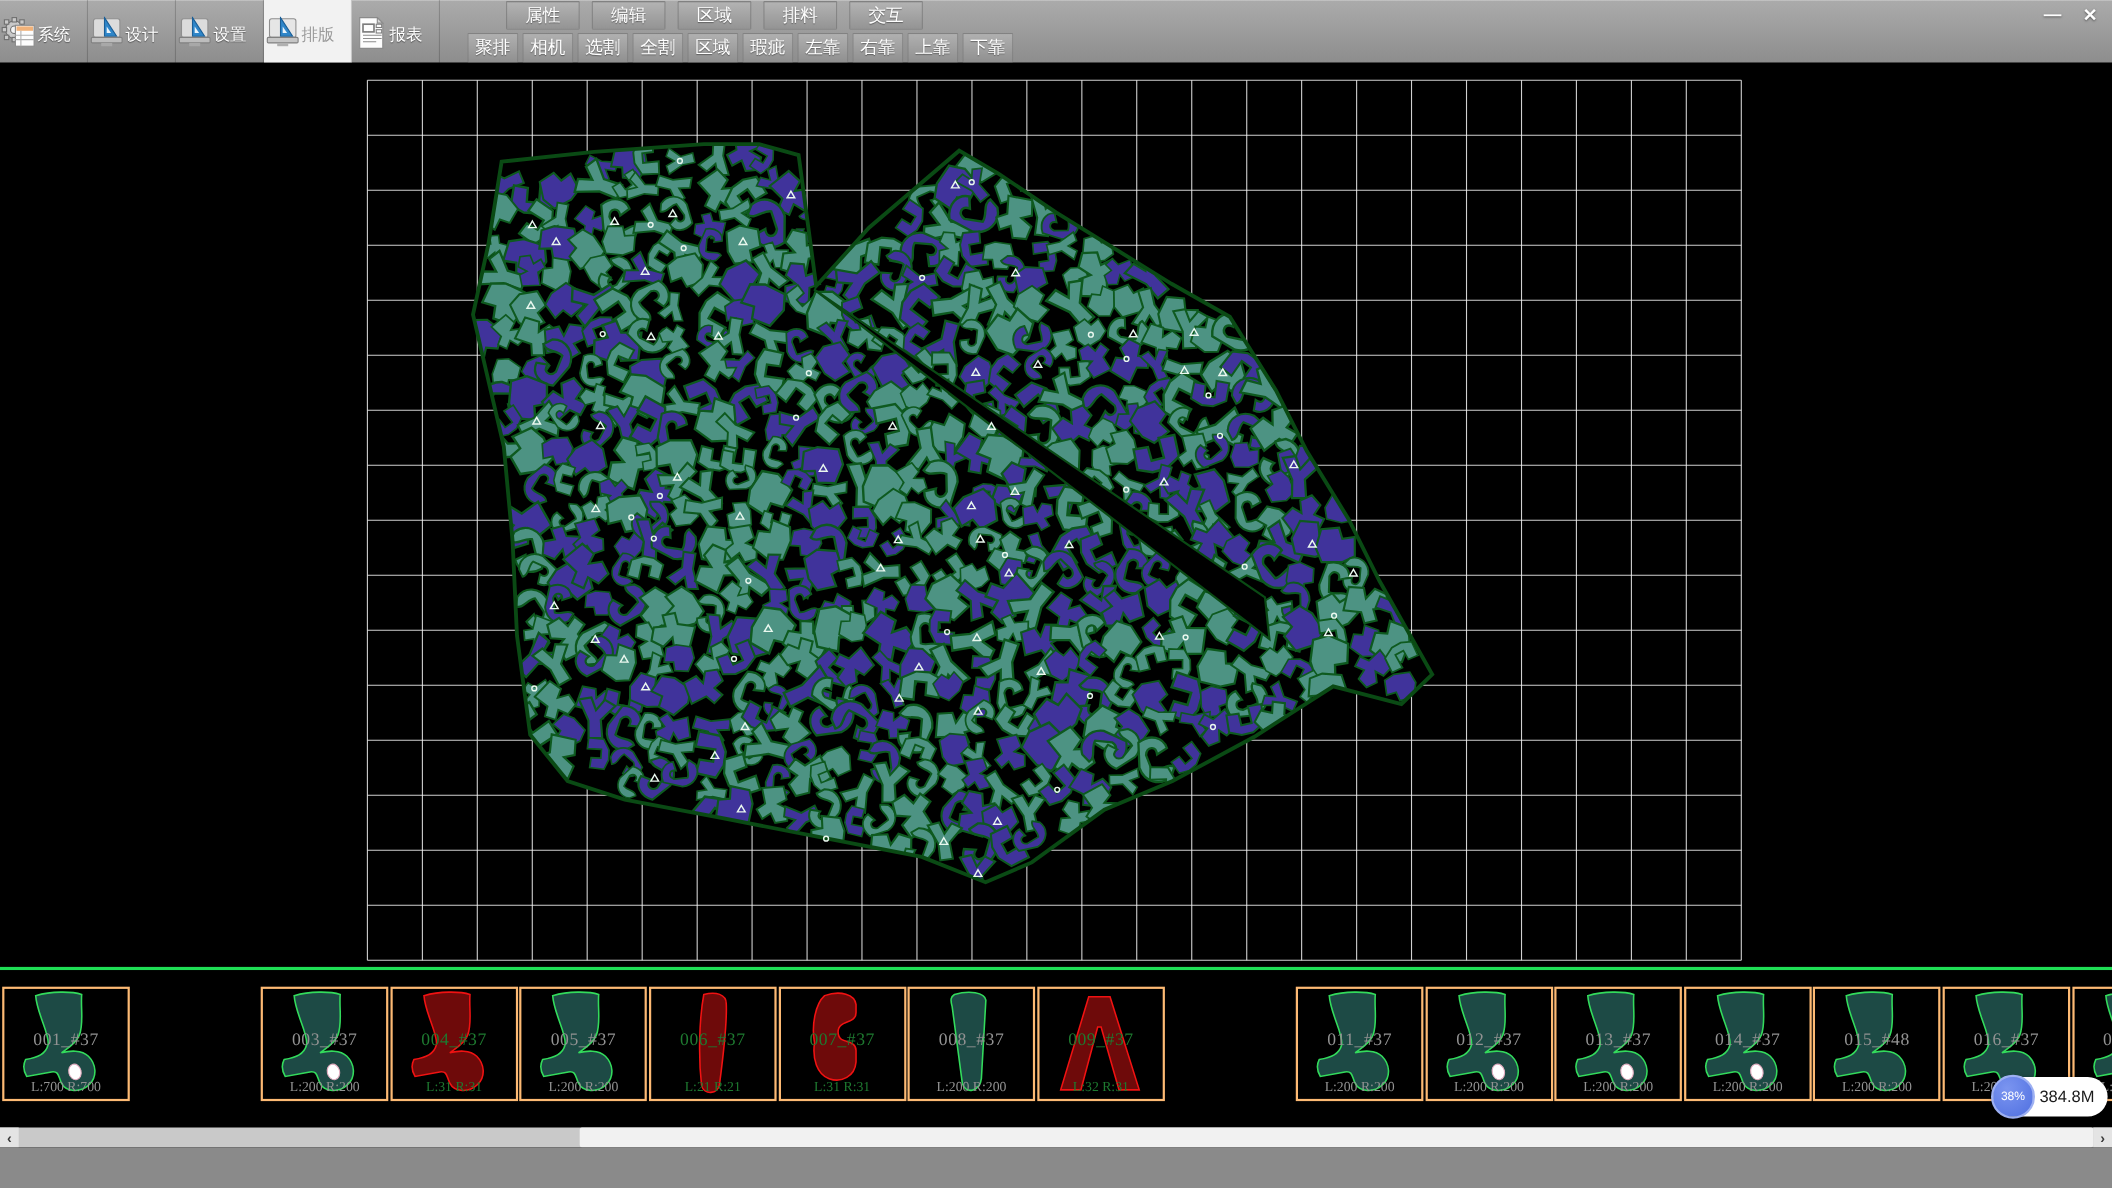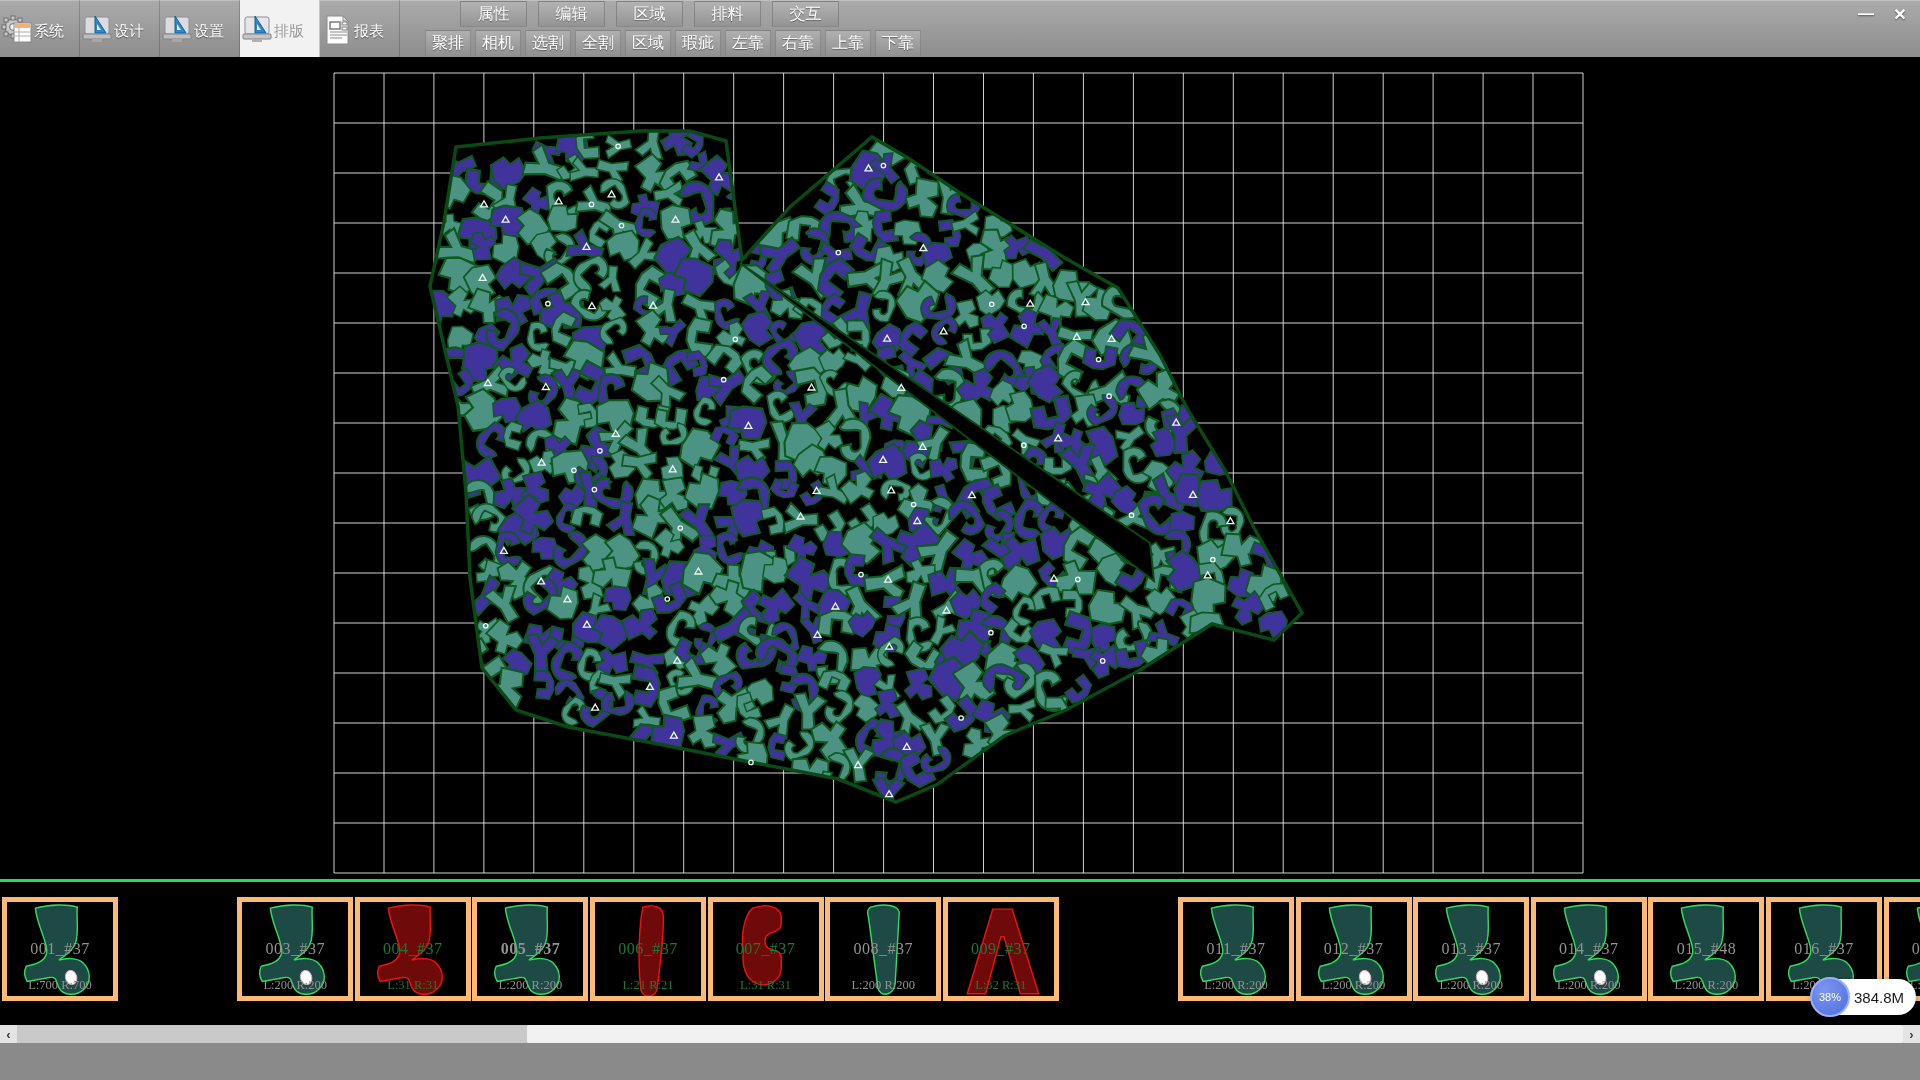--- a/index.html
+++ b/index.html
@@ -30,21 +30,21 @@
   .winbtns{position:absolute;right:4px;top:2px;display:flex;gap:2px;}
   .winbtn{width:32px;height:24px;display:flex;align-items:center;justify-content:center;
     color:#fff;font-size:16px;font-weight:bold;text-shadow:0 1px 2px rgba(0,0,0,.5);cursor:default;}
   
   .canvas{position:absolute;left:0;top:57px;width:1920px;height:822px;background:#000;}
   .canvas svg{display:block;}
   
   .greenline{position:absolute;left:0;top:879px;width:1920px;height:3px;background:#1fde55;}
   .thumbstrip{position:absolute;left:0;top:882px;width:1920px;height:143px;background:#000;}
   .thumbcell{position:absolute;top:15px;width:116px;height:104px;box-sizing:border-box;
-    border:5px solid #fdba74;background:#000;overflow:hidden;}
+    border:2px solid #fdba74;background:#000;overflow:hidden;}
   .thumbcell svg{position:absolute;left:0;top:0;}
   .tc-label{position:absolute;left:0;top:38px;width:100%;text-align:center;
     font-family:"Liberation Serif",serif;font-size:16px;letter-spacing:.5px;}
   .tc-lr{position:absolute;left:0;bottom:3px;width:100%;text-align:center;
     font-family:"Liberation Serif",serif;font-size:12.5px;}
   
   .pill{position:absolute;left:1812px;top:979px;height:36px;background:#fff;border-radius:19px;
     display:flex;align-items:center;padding:0 12px 0 42px;z-index:5;
     box-shadow:0 2px 6px rgba(0,0,0,.35);}
   .pct{position:absolute;left:-2px;top:-2px;width:40px;height:40px;border-radius:50%;
@@ -897,21 +897,21 @@
         <svg width="114" height="102" viewBox="0 0 100 100" preserveAspectRatio="xMidYMid meet">
           <path d="M22,6 C36,2 54,2 63,5 C62,17 65,31 61,41 C58,49 50,53 45,57 C52,55 63,54 69,60 C76,67 77,78 70,85 C62,93 49,92 45,84 C42,78 43,73 36,74 L14,78 C11,73 11,67 13,63 C24,61 31,58 33,50 C35,41 23,22 22,6 Z" fill="#6E0A0A" stroke="#F01212" stroke-width="1.4"></path>
         </svg>
         <div class="tc-label" style="color: rgb(30, 122, 48);">004_#37</div>
         <div class="tc-lr" style="color: rgb(30, 122, 48);">L:31 R:31</div>
       </div>
       <div class="thumbcell" style="left: 472.4px;">
         <svg width="114" height="102" viewBox="0 0 100 100" preserveAspectRatio="xMidYMid meet">
           <path d="M22,6 C36,2 54,2 63,5 C62,17 65,31 61,41 C58,49 50,53 45,57 C52,55 63,54 69,60 C76,67 77,78 70,85 C62,93 49,92 45,84 C42,78 43,73 36,74 L14,78 C11,73 11,67 13,63 C24,61 31,58 33,50 C35,41 23,22 22,6 Z" fill="#1D4A45" stroke="#33DB5C" stroke-width="1.4"></path>
         </svg>
-        <div class="tc-label" style="color: rgb(146, 146, 146); font-weight: bold;">005_#37</div>
+        <div class="tc-label" style="color: rgb(146, 146, 146);">005_#37</div>
         <div class="tc-lr" style="color: rgb(146, 146, 146);">L:200 R:200</div>
       </div>
       <div class="thumbcell" style="left: 590px;">
         <svg width="114" height="102" viewBox="0 0 100 100" preserveAspectRatio="xMidYMid meet">
           <path d="M41,5 C52,2 61,5 61,13 C62,32 58,62 55,85 C54,94 41,95 39,86 C36,60 37,26 41,5 Z" fill="#6E0A0A" stroke="#F01212" stroke-width="1.4"></path>
         </svg>
         <div class="tc-label" style="color: rgb(30, 122, 48);">006_#37</div>
         <div class="tc-lr" style="color: rgb(30, 122, 48);">L:21 R:21</div>
       </div>
       <div class="thumbcell" style="left: 707.6px;">

